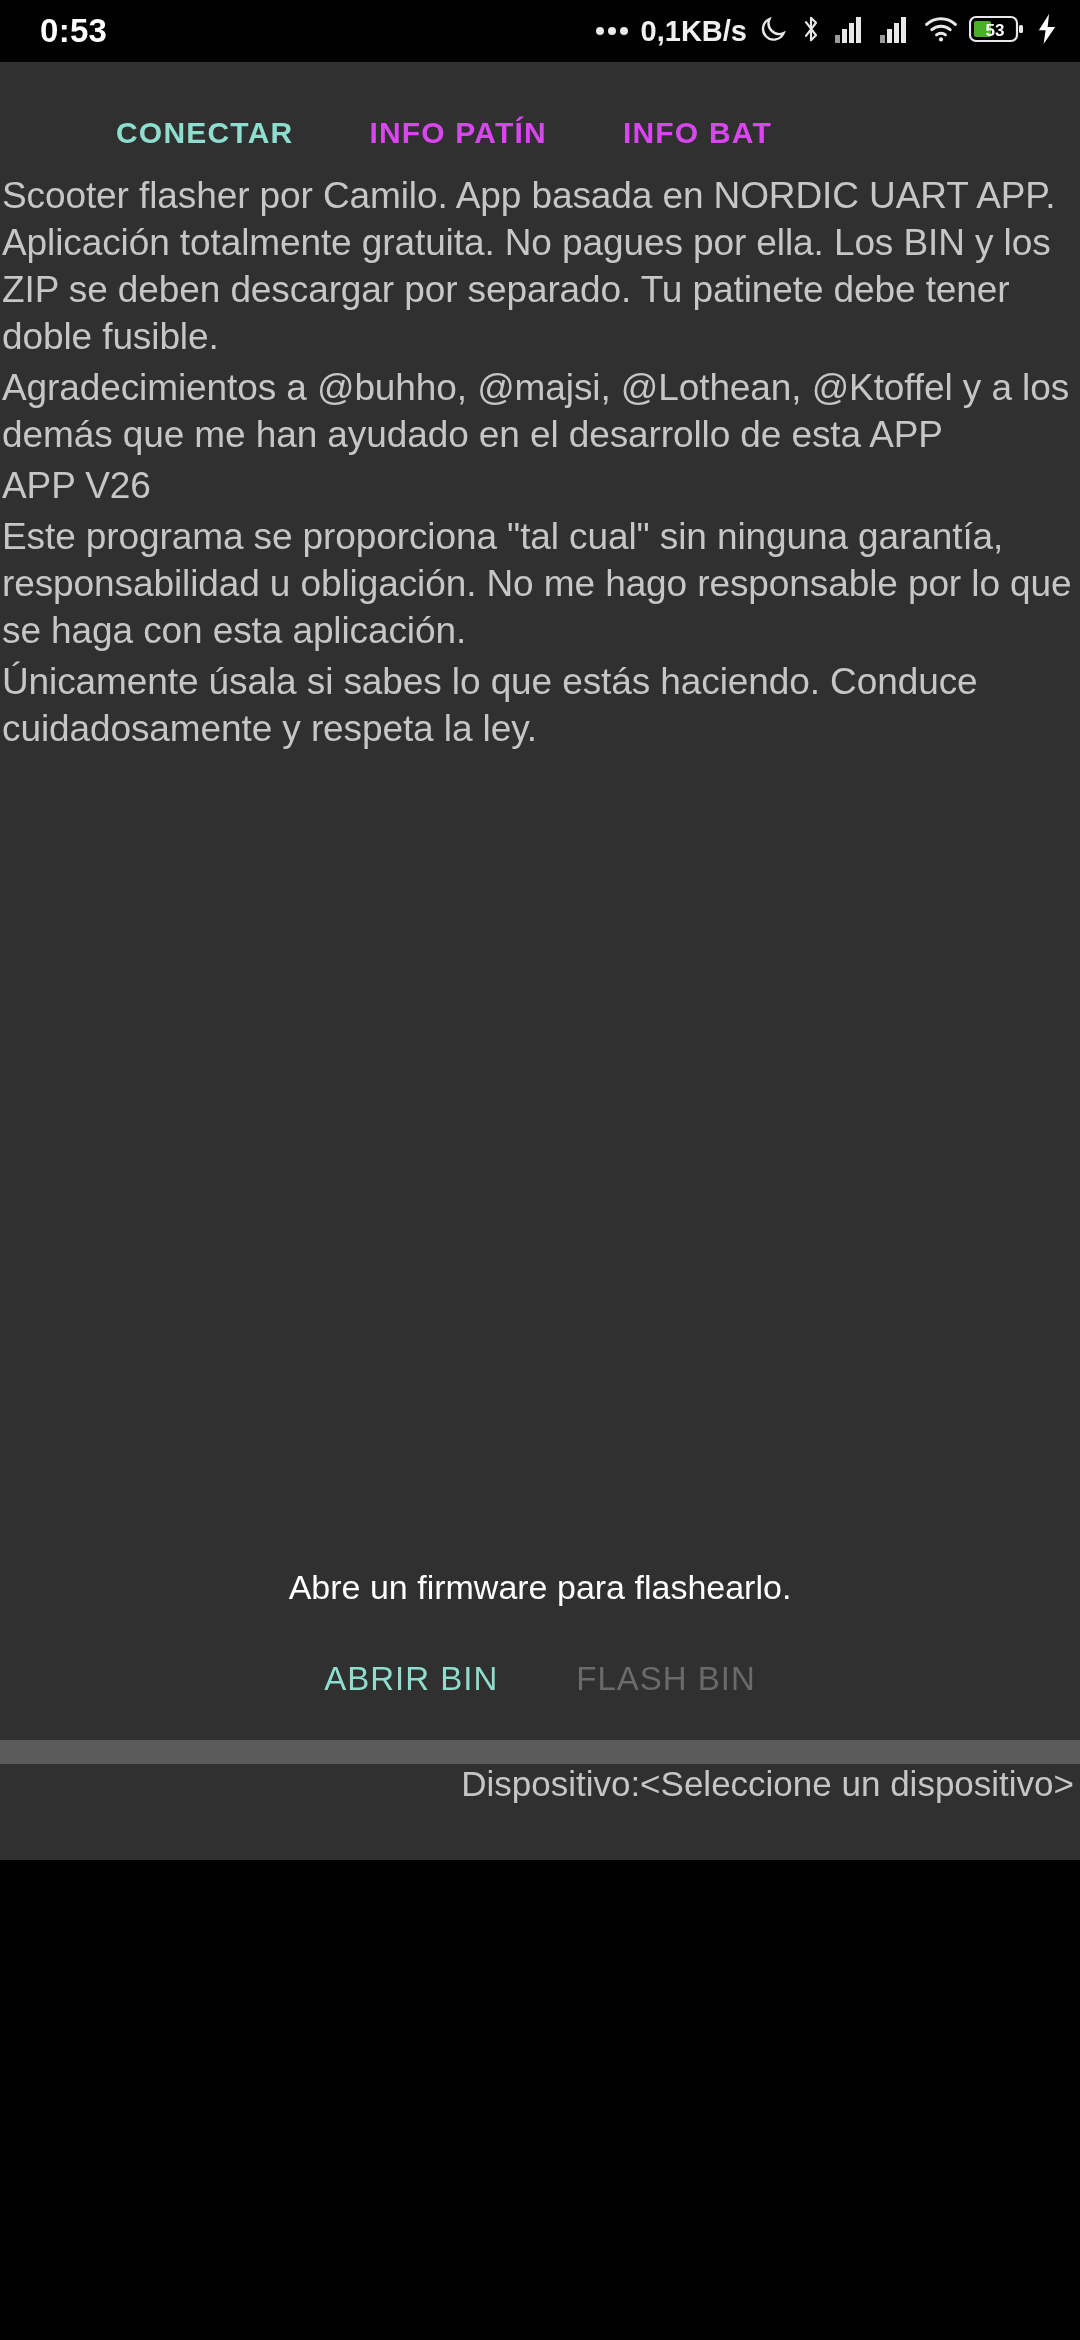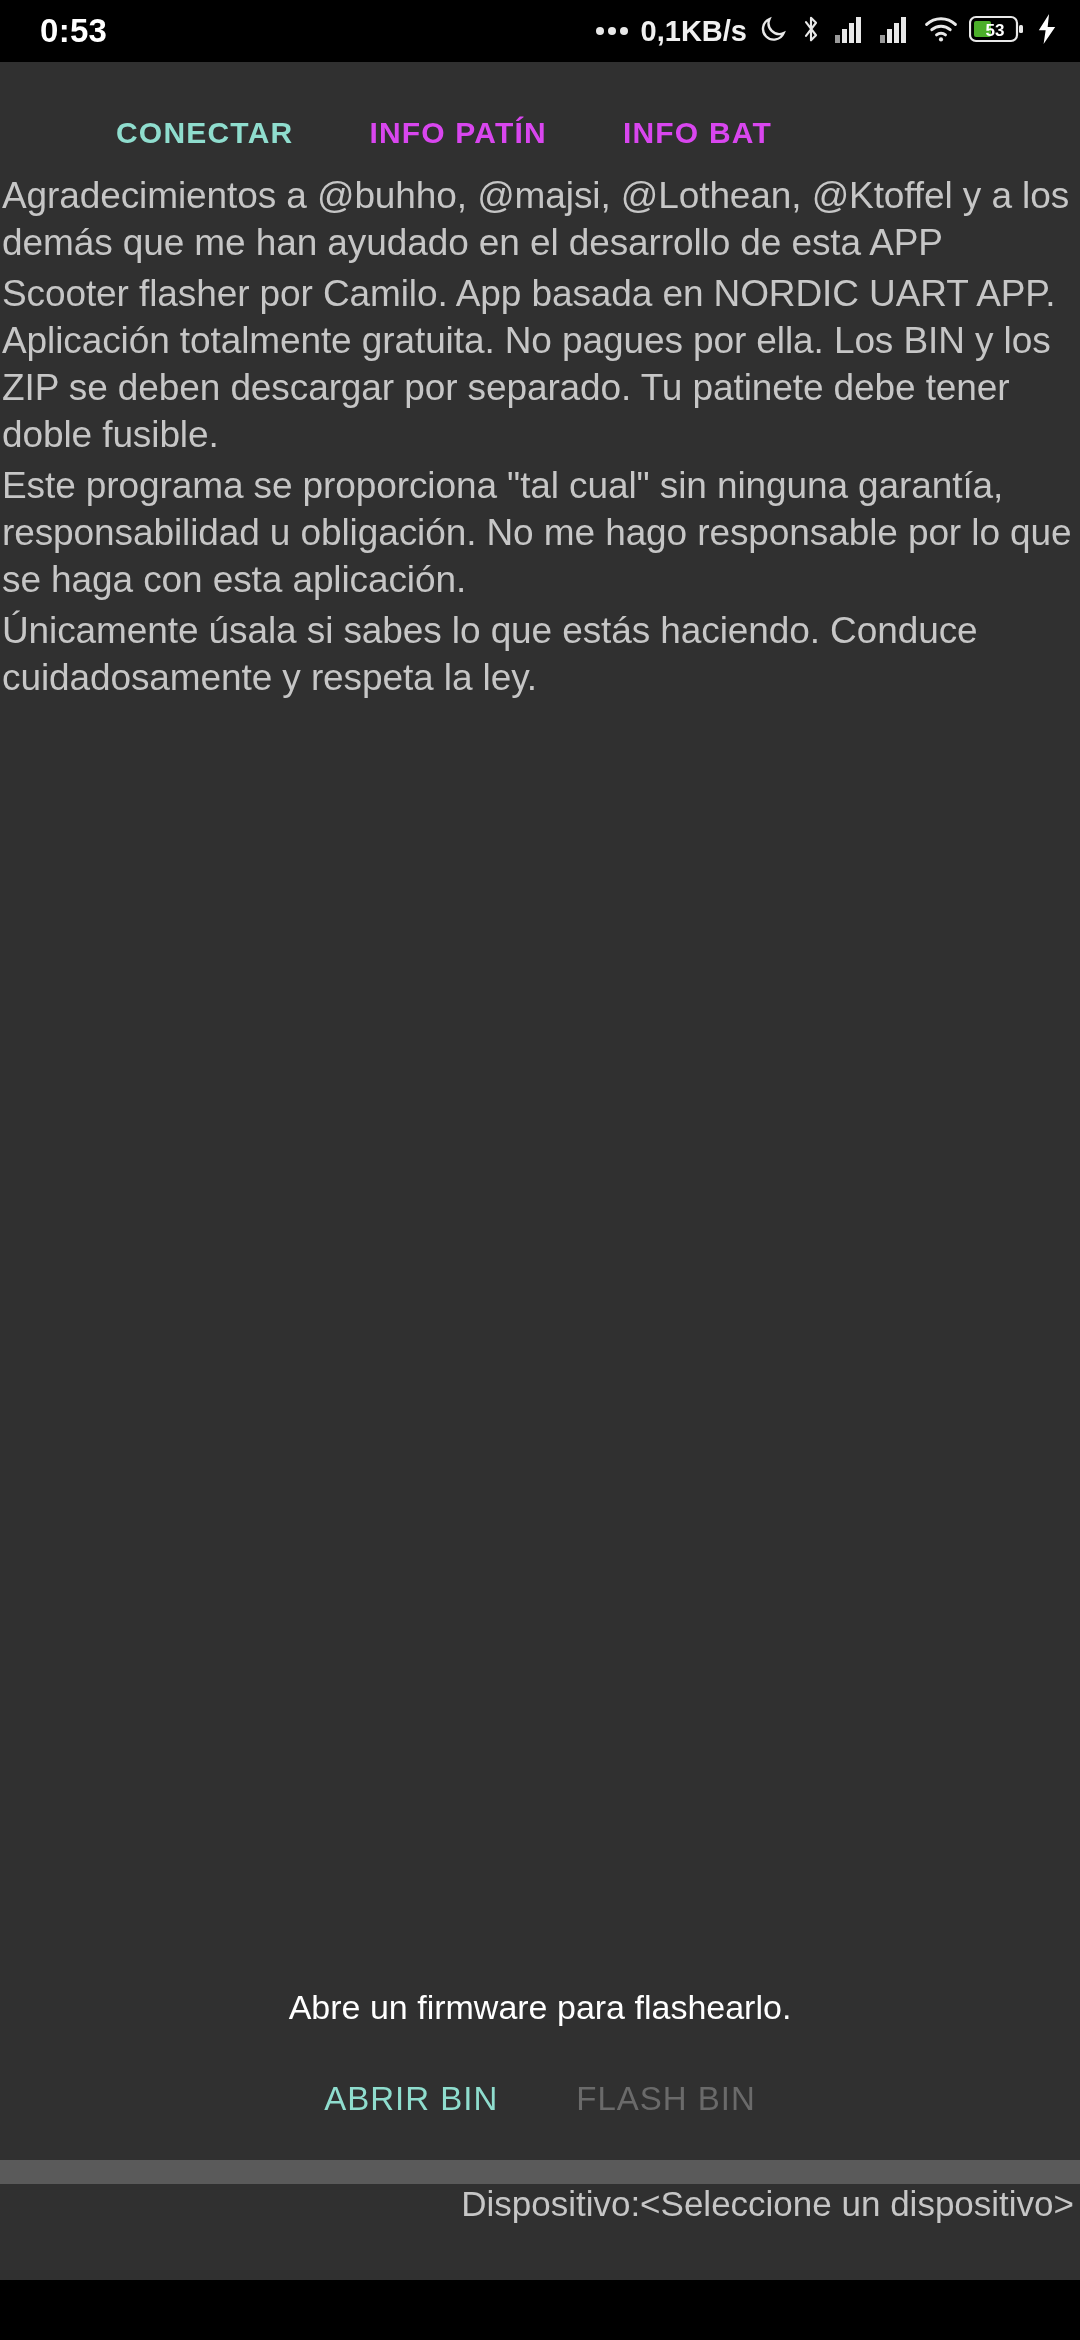--- a/index.html
+++ b/index.html
@@ -4,21 +4,21 @@
 <style>
   * { margin:0; padding:0; box-sizing:border-box; }
   html, body {
     width:1080px; height:2340px;
     background:#000;
     font-family:"Liberation Sans", sans-serif;
     overflow:hidden;
   }
   #screen {
     position:relative;
-    width:1080px; height:2280px;
+    width:1080px; height:1860px;
     background:#303030;
     display:flex; flex-direction:column;
   }
 
   
   .statusbar {
     height:62px; flex:0 0 62px;
     background:#000;
     display:flex; align-items:center;
     padding:0 22px 0 40px;
@@ -191,22 +191,23 @@
 
   <div class="tabbar">
     <div class="tab active">CONECTAR</div>
     <div class="tab inactive">INFO PATÍN</div>
     <div class="tab inactive">INFO BAT</div>
   </div>
 
   <div class="content">
 
     <div class="textblock">
+      <p class="para">Scooter flasher por Camilo. App basada en NORDIC UART APP. Aplicación totalmente gratuita. No pagues por ella. Los BIN y los ZIP se deben descargar por separado. Tu patinete debe tener doble fusible.</p>
       <p class="para">Agradecimientos a @buhho, @majsi, @Lothean, @Ktoffel y a los demás que me han ayudado en el desarrollo de esta APP</p>
-      <p class="para">Scooter flasher por Camilo. App basada en NORDIC UART APP. Aplicación totalmente gratuita. No pagues por ella. Los BIN y los ZIP se deben descargar por separado. Tu patinete debe tener doble fusible.</p>
+      <p class="para">APP V26</p>
       <p class="para">Este programa se proporciona "tal cual" sin ninguna garantía, responsabilidad u obligación. No me hago responsable por lo que se haga con esta aplicación.</p>
       <p class="para">Únicamente úsala si sabes lo que estás haciendo. Conduce cuidadosamente y respeta la ley.</p>
     </div>
 
     <div class="flasharea">
       <div class="flash-msg">Abre un firmware para flashearlo.</div>
       <div class="flash-buttons">
         <button class="flash-btn enabled">ABRIR BIN</button>
         <button class="flash-btn disabled">FLASH BIN</button>
       </div>

